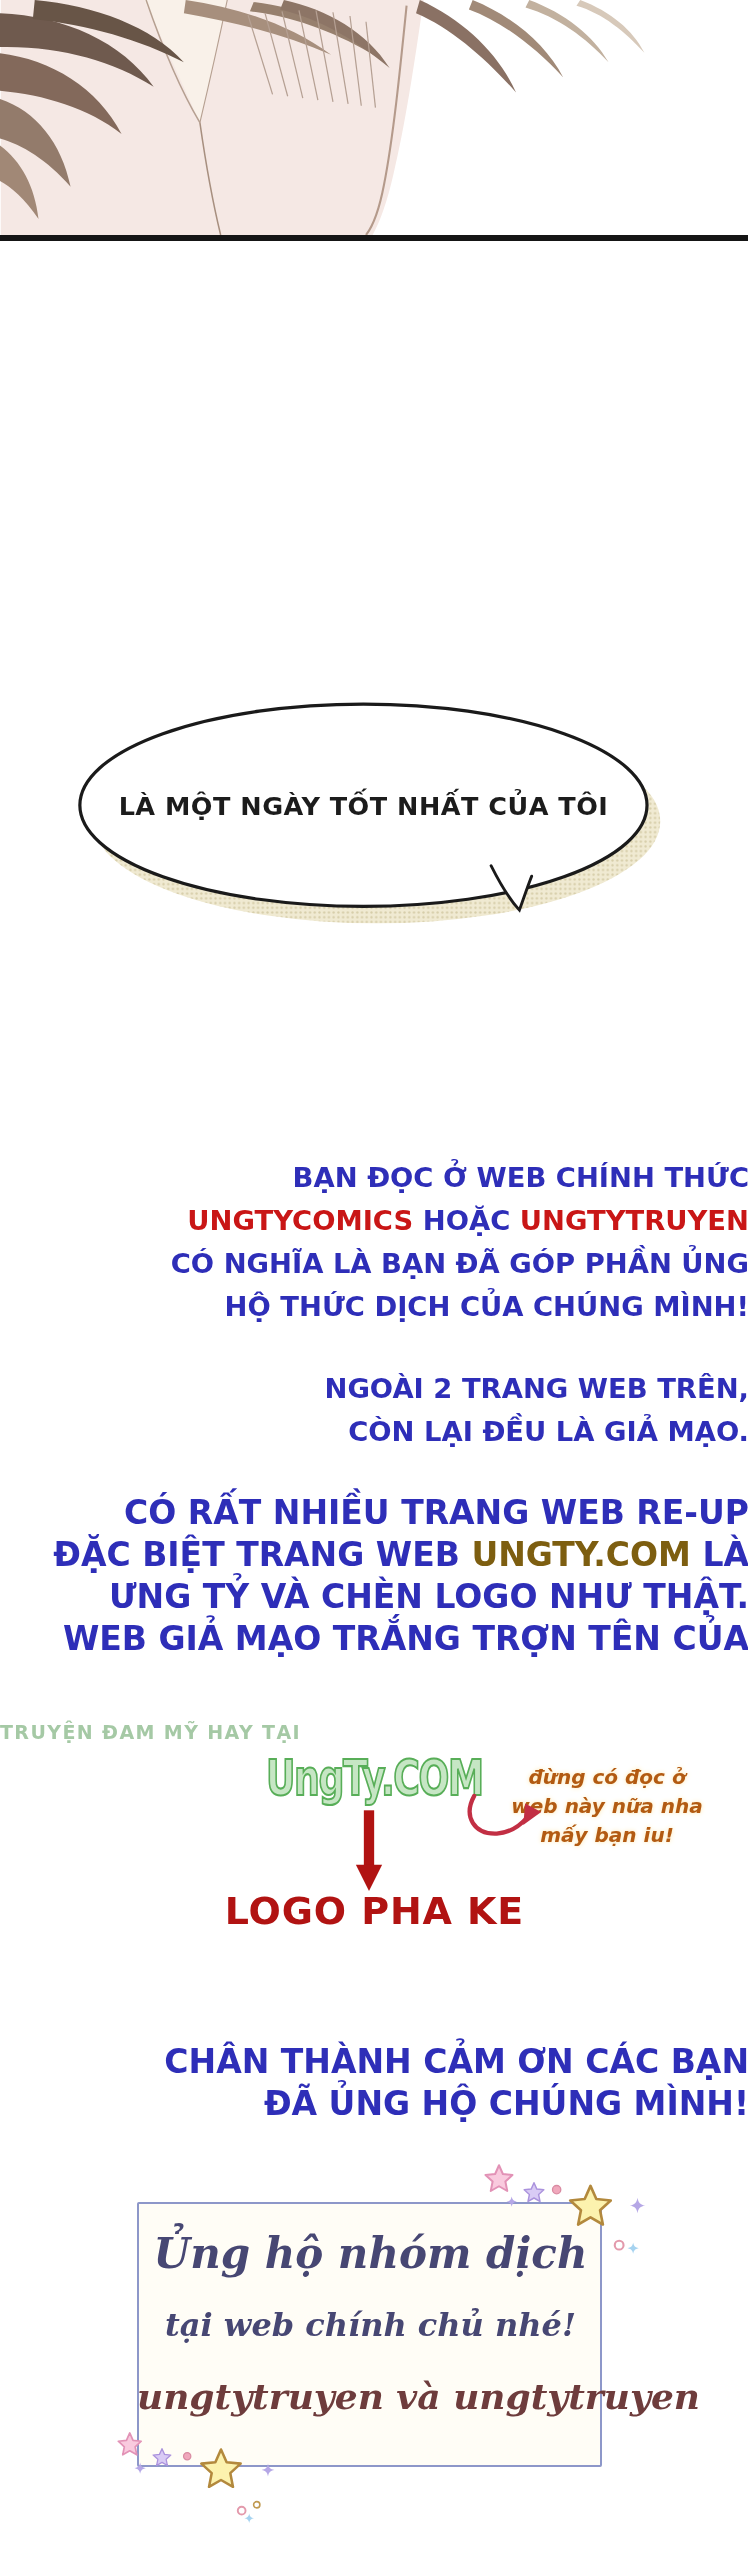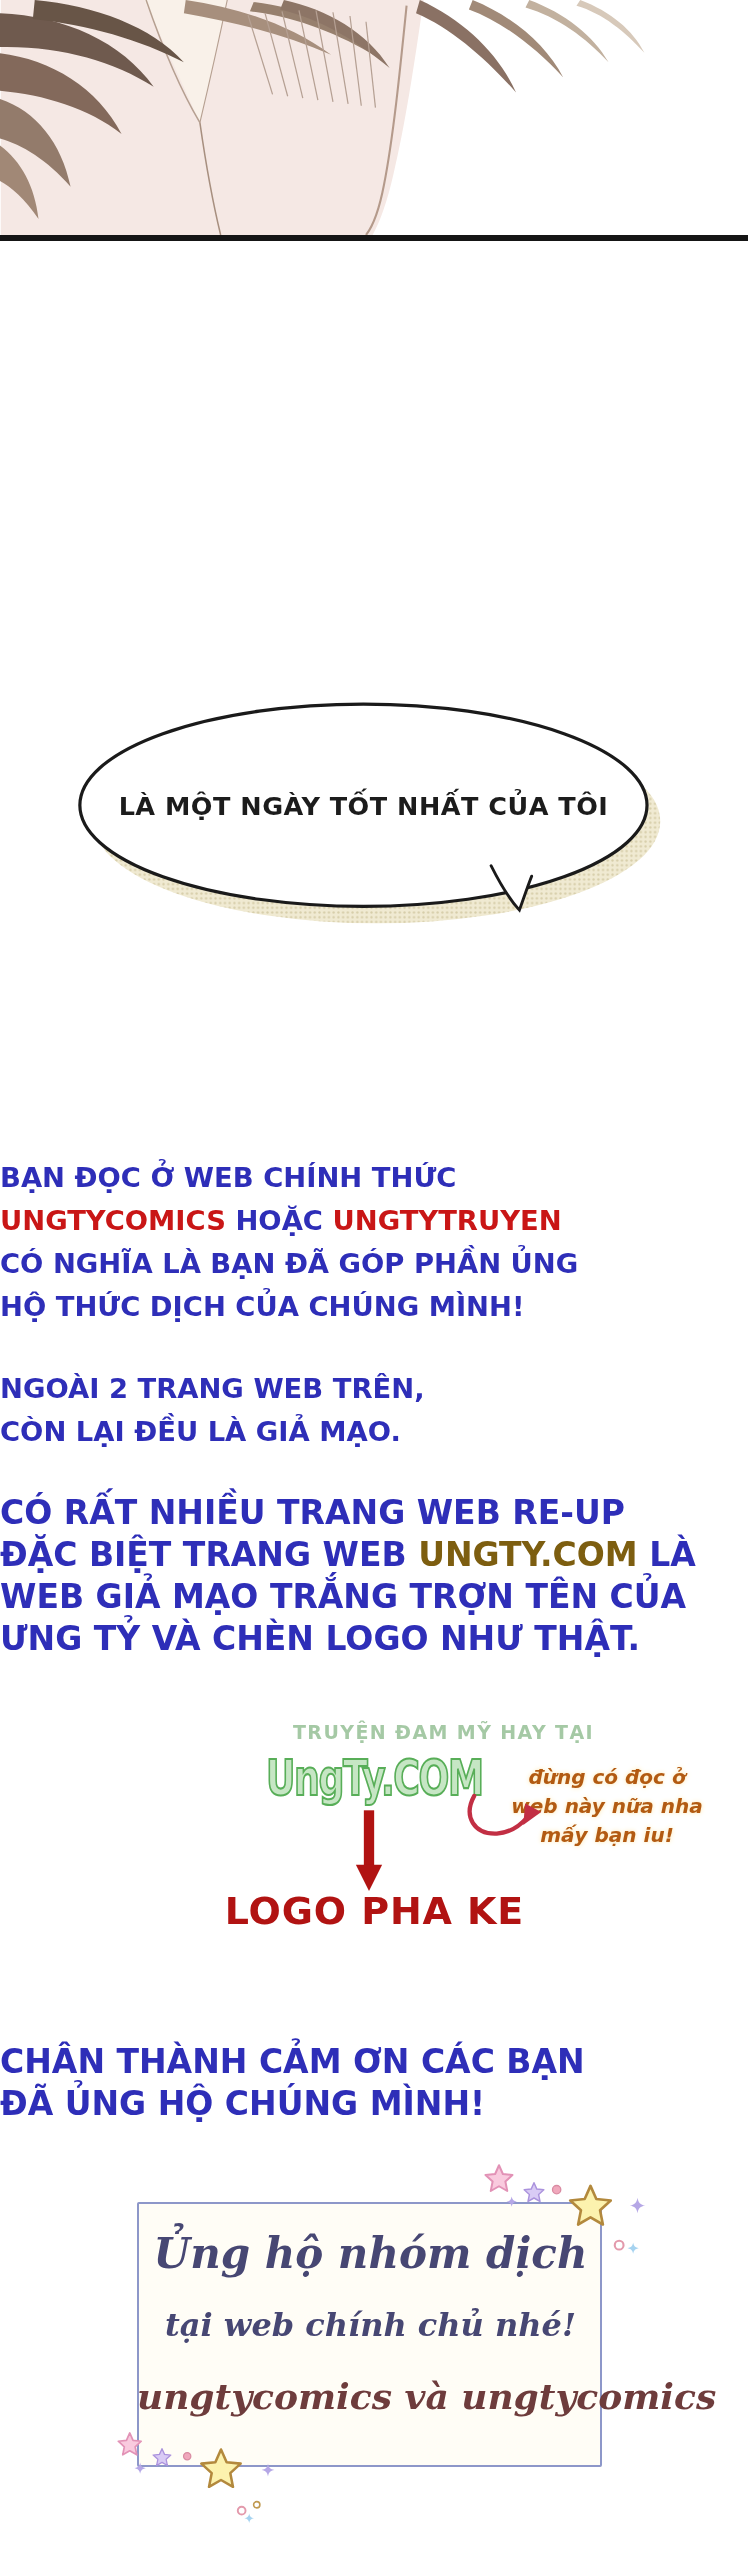--- a/index.html
+++ b/index.html
@@ -17,34 +17,34 @@
 
   
   .bubble-svg{left:57px; top:688px;}
   .bubble-text{
     left:91px; top:791px; width:545px; text-align:center;
     font-size:25.5px; font-weight:bold; letter-spacing:0.5px; color:var(--bubble_ink);
     white-space:nowrap;
   }
 
   
-  .cap{left:0; width:749px; text-align:left; font-weight:bold; white-space:nowrap;}
+  .cap{left:0; width:749px; text-align:right; font-weight:bold; white-space:nowrap;}
   .cap .ln{height:43px; line-height:43px; font-size:27.4px;}
   .cap .ln44{height:42px; line-height:42px; font-size:33px;}
   .blue{color:var(--blue);}
   .red{color:var(--red);}
   .gold{color:var(--gold);}
   .blockA{top:1156px;}
   .blockB{top:1367px;}
   .blockC{top:1492px;}
   .thanks{top:2041px;}
 
   
   .logo-caption{
-    left:0; top:1721px; width:594px; text-align:right;
+    left:0; top:1721px; width:594px; text-align:left;
     font-size:19px; font-weight:bold; letter-spacing:1.4px; color:var(--caption_green);
     white-space:nowrap;
   }
   .logo-name{left:0; top:1748px; width:749px; text-align:center; height:61px; line-height:61px;}
   .logo-name span{
     display:inline-block; font-size:49px; font-weight:bold; letter-spacing:-1.9px;
     transform:scaleX(.74); color:var(--logo_fill);
     -webkit-text-stroke:2.1px var(--logo_green);
     text-shadow:0 0 0.9px var(--logo_green);
   }
@@ -134,22 +134,22 @@
   </div>
 
   <div class="abs cap blockB">
     <div class="ln blue">NGOÀI 2 TRANG WEB TRÊN,</div>
     <div class="ln blue">CÒN LẠI ĐỀU LÀ GIẢ MẠO.</div>
   </div>
 
   <div class="abs cap blockC">
     <div class="ln44 blue">CÓ RẤT NHIỀU TRANG WEB RE-UP</div>
     <div class="ln44"><span class="blue">ĐẶC BIỆT TRANG WEB</span> <span class="gold">UNGTY.COM</span> <span class="blue">LÀ</span></div>
+    <div class="ln44 blue">ƯNG TỶ VÀ CHÈN LOGO NHƯ THẬT.</div>
     <div class="ln44 blue">WEB GIẢ MẠO TRẮNG TRỢN TÊN CỦA</div>
-    <div class="ln44 blue">ƯNG TỶ VÀ CHÈN LOGO NHƯ THẬT.</div>
   </div>
 
   <div class="abs logo-caption">TRUYỆN ĐAM MỸ HAY TẠI</div>
   <div class="abs logo-name"><span>UngTy.COM</span></div>
 
   <svg class="abs down-arrow" width="30" height="85" viewBox="0 0 32 90">
     <rect x="10.5" y="0" width="11" height="62" fill="var(--dark_red)"></rect>
     <polygon points="2,58 30,58 16,86" fill="var(--dark_red)"></polygon>
   </svg>
 
@@ -167,21 +167,21 @@
   </svg>
 
   <div class="abs cap thanks">
     <div class="ln44 blue">CHÂN THÀNH CẢM ƠN CÁC BẠN</div>
     <div class="ln44 blue">ĐÃ ỦNG HỘ CHÚNG MÌNH!</div>
   </div>
 
   <div class="abs support-box"></div>
   <div class="abs script script1">Ủng hộ nhóm dịch</div>
   <div class="abs script script2">tại web chính chủ nhé!</div>
-  <div class="abs script script3">ungtycomics và ungtycomics</div>
+  <div class="abs script script3">ungtytruyen và ungtytruyen</div>
 
   <svg class="abs" style="left:484px; top:2164px;" width="30" height="28" viewBox="0 0 24 22">
       <polygon points="12,0.8 15.1,7.8 22.8,8.6 17.1,13.8 18.6,21.4 12,17.6 5.4,21.4 6.9,13.8 1.2,8.6 8.9,7.8" fill="#f9cade" stroke="#e292b6" stroke-width="1.6" stroke-linejoin="round"></polygon>
     </svg>
   <svg class="abs" style="left:523px; top:2182px;" width="22" height="20" viewBox="0 0 24 22">
       <polygon points="12,0.8 15.1,7.8 22.8,8.6 17.1,13.8 18.6,21.4 12,17.6 5.4,21.4 6.9,13.8 1.2,8.6 8.9,7.8" fill="#d9cbf5" stroke="#ab93dd" stroke-width="1.6" stroke-linejoin="round"></polygon>
     </svg>
   <svg class="abs" style="left:551px; top:2184px;" width="11.3" height="11.3" viewBox="0 0 12 12">
       <circle cx="6" cy="6" r="4.4" fill="#f0a8bc" stroke="#d98ba2" stroke-width="1.4"></circle>
     </svg>

